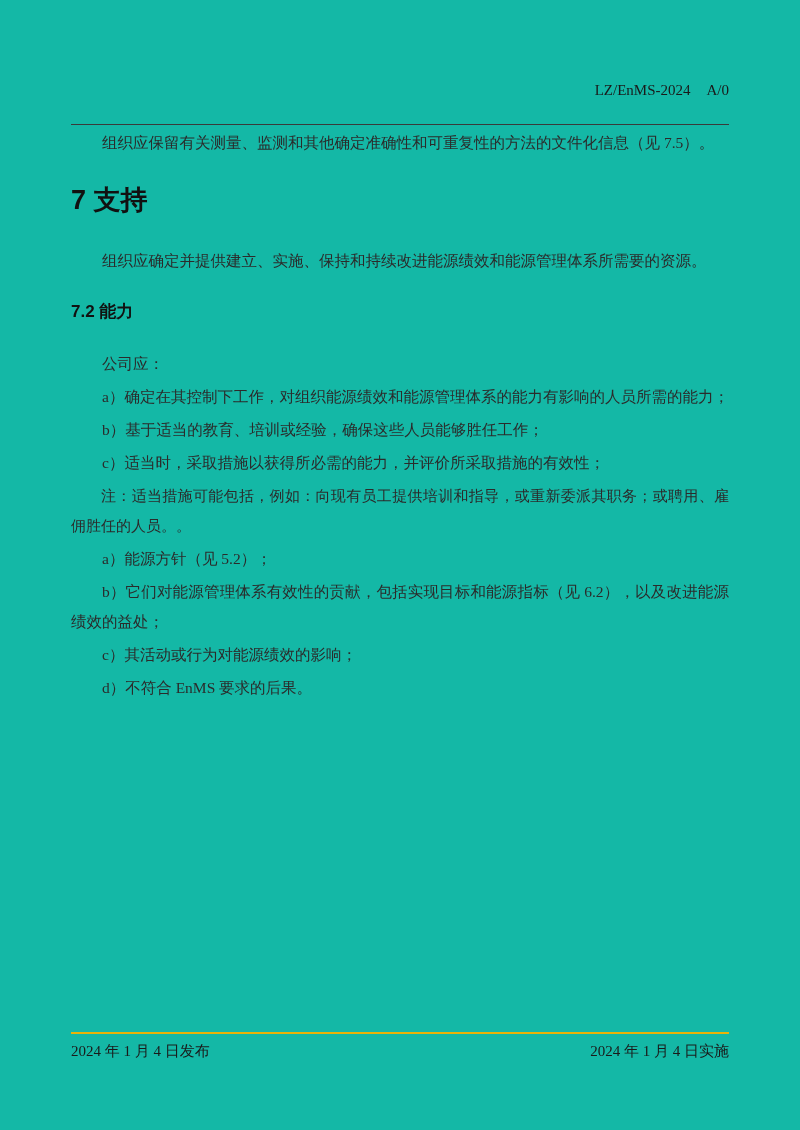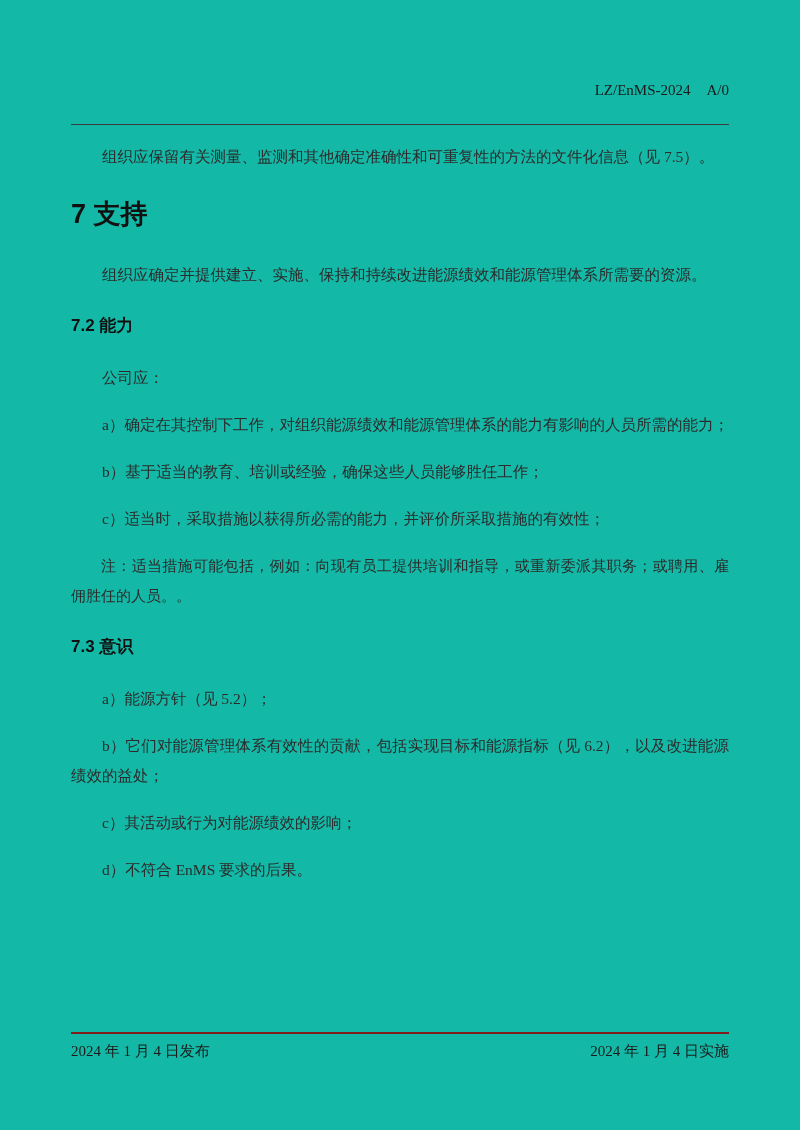--- a/index.html
+++ b/index.html
@@ -38,21 +38,21 @@
   .doc-header-text .revision {
     margin-left: 16px;
   }
   
   .content {
     margin: 0 71px;
   }
   .content p {
     font-size: 15.5px;
     line-height: 30px;
-    margin: 17px 0;
+    margin: 3px 0;
     text-indent: 2em;
     text-align: justify;
     color: #2b2b2b;
   }
   .content p.note {
     font-size: 15px;
   }
   h1.chapter {
     font-family: "Liberation Sans", "DejaVu Sans", sans-serif;
     font-size: 27px;
@@ -68,21 +68,21 @@
     line-height: 30px;
     margin: 21px 0 22px;
     color: #111111;
   }
   
   .doc-footer {
     position: absolute;
     left: 71px;
     right: 71px;
     top: 1032px;
-    border-top: 2px solid #7f1d1d;
+    border-top: 2px solid #eab308;
     padding-top: 7px;
     display: flex;
     justify-content: space-between;
     font-size: 15px;
     line-height: 20px;
     color: #1a1a1a;
   }
 </style>
 </head>
 <body>
@@ -103,21 +103,20 @@
 
     <p>组织应确定并提供建立、实施、保持和持续改进能源绩效和能源管理体系所需要的资源。</p>
 
     <h2 class="section">7.2 能力</h2>
     <p>公司应：</p>
     <p>a）确定在其控制下工作，对组织能源绩效和能源管理体系的能力有影响的人员所需的能力；</p>
     <p>b）基于适当的教育、培训或经验，确保这些人员能够胜任工作；</p>
     <p>c）适当时，采取措施以获得所必需的能力，并评价所采取措施的有效性；</p>
     <p class="note">注：适当措施可能包括，例如：向现有员工提供培训和指导，或重新委派其职务；或聘用、雇佣胜任的人员。。</p>
 
-    <h2 class="section">7.3 意识</h2>
     <p>a）能源方针（见 5.2）；</p>
     <p>b）它们对能源管理体系有效性的贡献，包括实现目标和能源指标（见 6.2），以及改进能源绩效的益处；</p>
     <p>c）其活动或行为对能源绩效的影响；</p>
     <p>d）不符合 EnMS 要求的后果。</p>
 
   </div>
 
   <div class="doc-footer">
     <span>2024 年 1 月 4 日发布</span>
     <span>2024 年 1 月 4 日实施</span>

